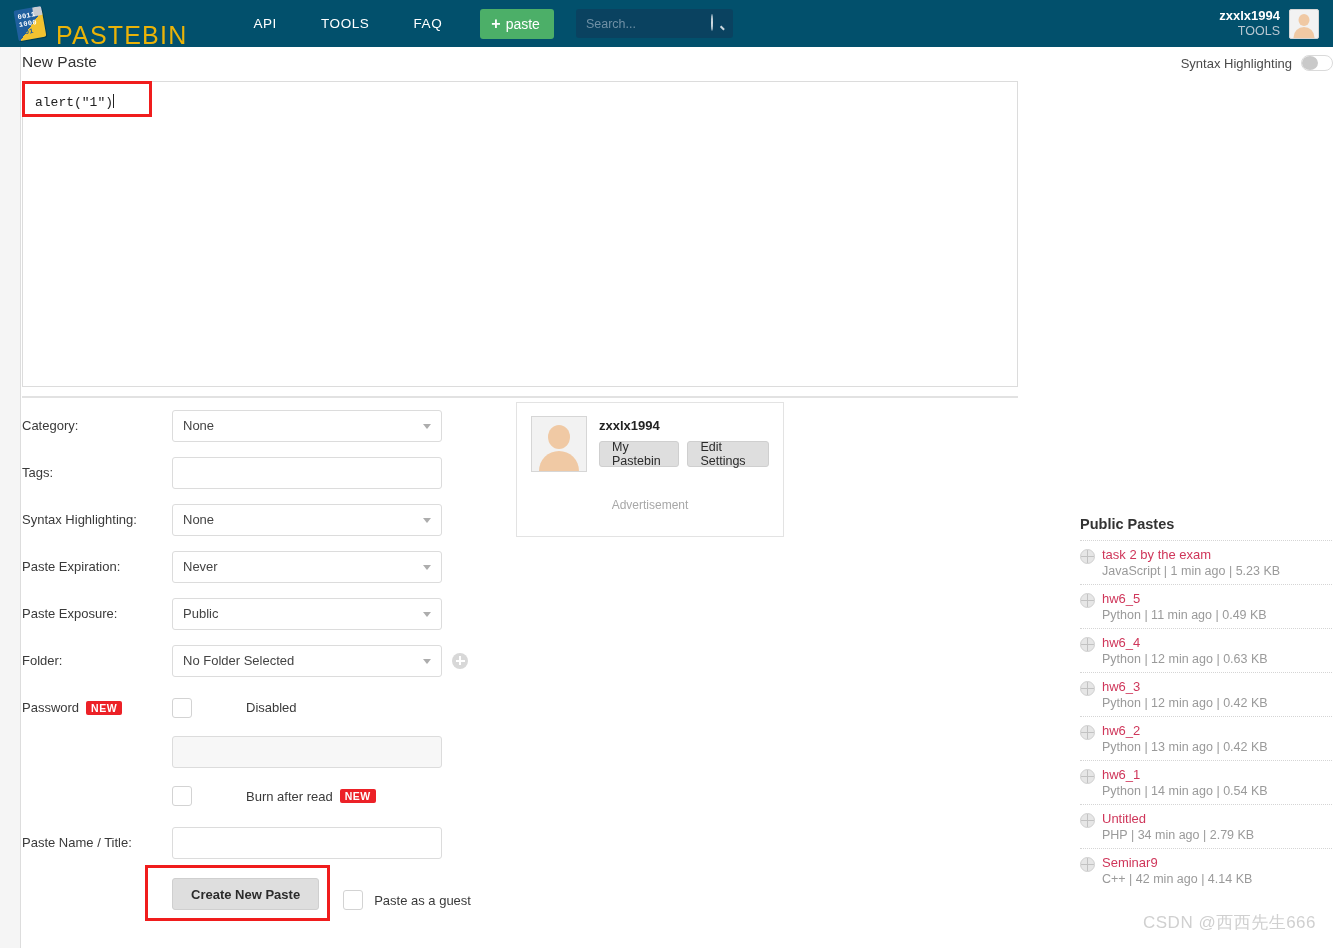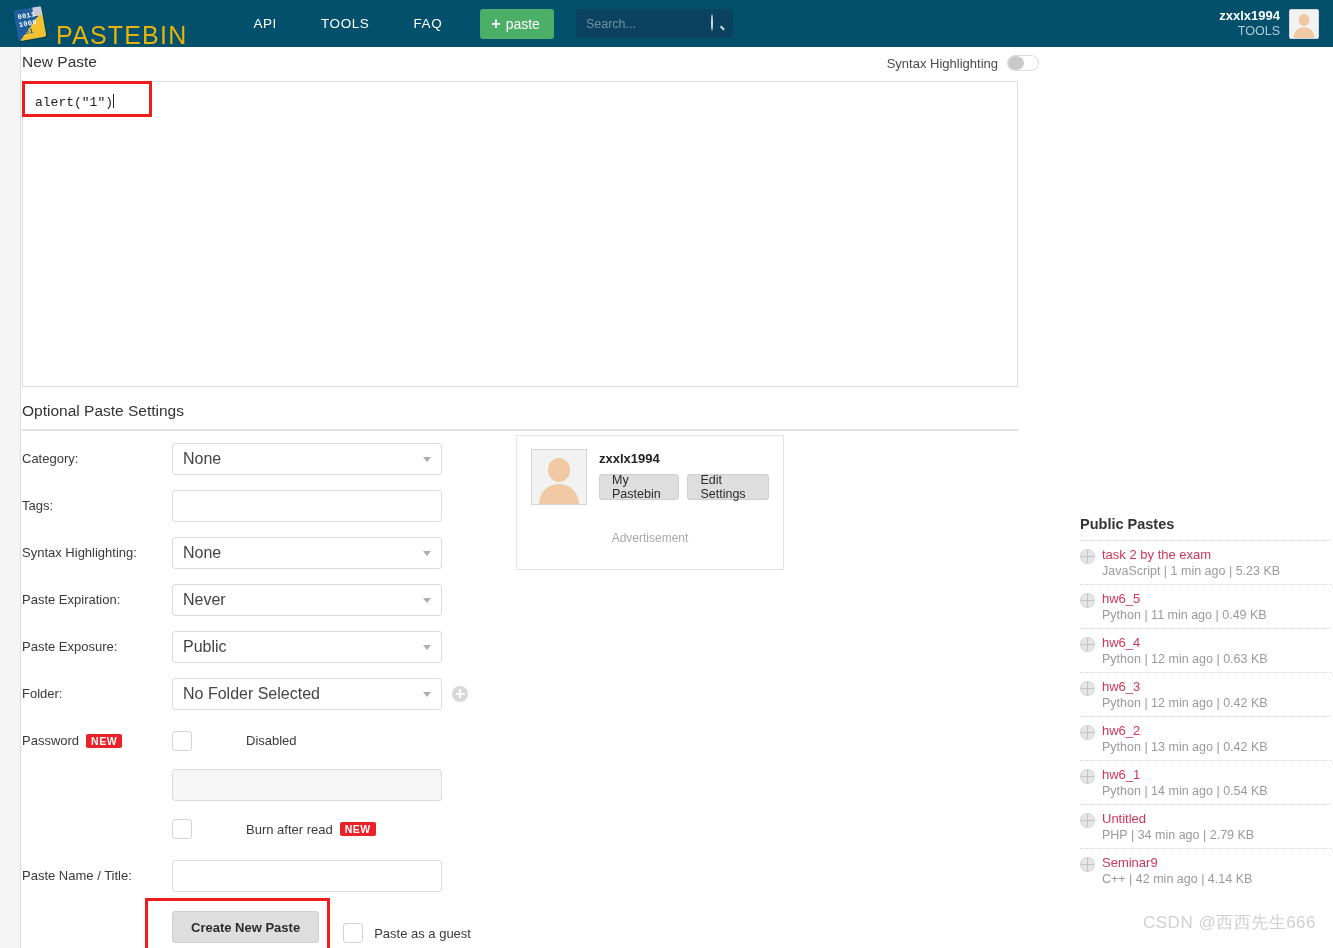--- a/index.html
+++ b/index.html
@@ -168,21 +168,20 @@
   
   .section-title {
     font-size: 15.5px;
     color: #333333;
     padding-top: 6px;
     margin-left: 0px;
   }
   .newpaste-row {
     display: flex; align-items: center;
     justify-content: space-between;
-    padding-right: 294px;
   }
   .syntax-toggle-wrap {
     display: flex; align-items: center;
     padding-top: 8px;
   }
   .syntax-toggle-label { font-size: 13px; color: #4a4a4a; margin-right: 9px; }
   .toggle {
     width: 32px; height: 16px;
     background: #ffffff;
     border: 1px solid #dadada;
@@ -242,21 +241,21 @@
     padding: 1px 5px; border-radius: 2px;
     margin-left: 7px; letter-spacing: .5px;
   }
   .ctrl {
     width: 270px; height: 32px;
     border: 1px solid #dcdcdc;
     border-radius: 3px;
     background: #ffffff;
     display: flex; align-items: center;
     padding: 0 8px 0 10px;
-    font-size: 16px; color: #444444;
+    font-size: 13px; color: #444444;
     position: relative;
   }
   .ctrl.disabled-field { background: #f7f7f7; }
   .ctrl .caret-down {
     position: absolute; right: 10px; top: 13px;
     width: 0; height: 0;
     border-left: 4.5px solid transparent;
     border-right: 4.5px solid transparent;
     border-top: 5px solid #adadad;
   }
@@ -442,21 +441,20 @@
           <span class="knob"></span>
         </span>
     </div>
   </div>
 
   <div class="paste-area">
     <div class="paste-text"><span>alert("1")</span><span class="caret"></span></div>
     <div class="red-annot-input"></div>
   </div>
 
-  <div class="opt-title">Optional Paste Settings</div>
   <div class="hr"></div>
 
   <div class="settings-wrap">
 
     <div class="settings-left">
 
       <div class="form-row">
         <div class="form-label">Category:</div>
         <div class="ctrl">
           <span>None</span>

